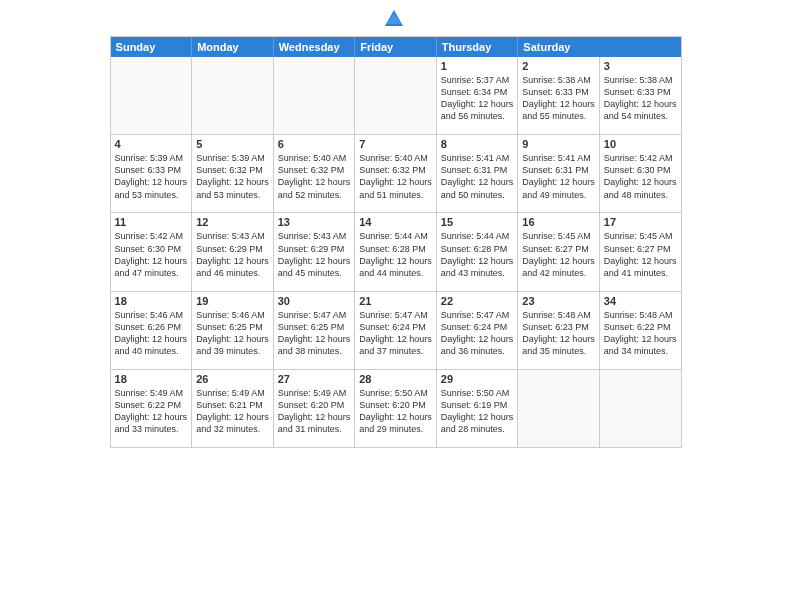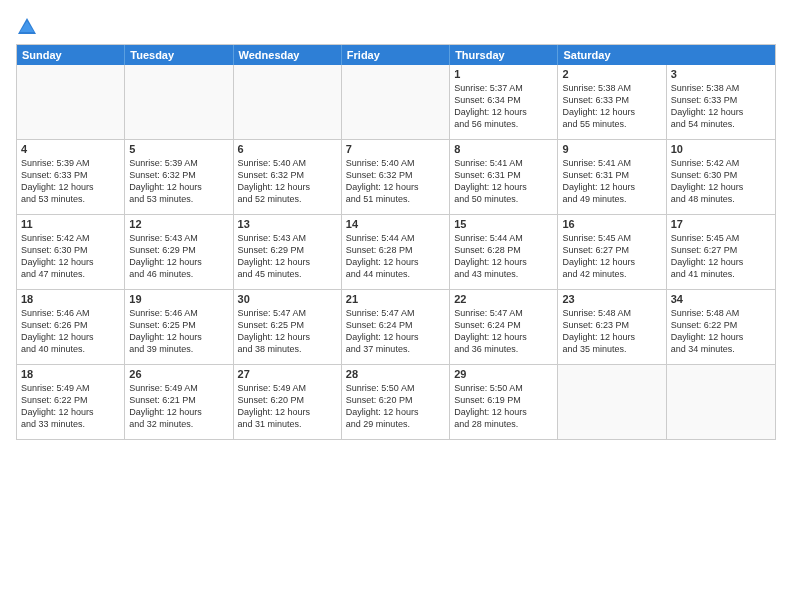--- a/index.html
+++ b/index.html
@@ -6,23 +6,24 @@
     body {
       font-family: Arial, sans-serif;
       background: #fff;
       width: 792px;
       height: 612px;
       overflow: hidden;
     }
     .page {
       width: 792px;
       height: 452px;
-      padding: 12px 16px;
+      padding: 4px 16px;
       display: flex;
       flex-direction: column;
+      align-items: center;
     }
     .header {
       display: flex;
       align-items: flex-start;
       justify-content: space-between;
       margin-bottom: 6px;
     }
     .logo {
       display: flex;
       align-items: center;
@@ -141,21 +142,21 @@
     </div>
     <div class="title-block">
       <div class="month-title"></div>
       <div class="location"></div>
     </div>
   </div>
 
   <div class="calendar">
     <div class="cal-header" id="cal-header-row">
         <div class="cal-header-cell">Sunday</div>
-        <div class="cal-header-cell">Tuesday</div>
+        <div class="cal-header-cell">Monday</div>
         <div class="cal-header-cell">Wednesday</div>
         <div class="cal-header-cell">Friday</div>
         <div class="cal-header-cell">Thursday</div>
         <div class="cal-header-cell">Saturday</div>
       </div>
     <div class="cal-body" id="cal-body">
         <div class="cal-row">
           <div class="cal-cell empty"></div>
           <div class="cal-cell empty"></div>
           <div class="cal-cell empty"></div>

